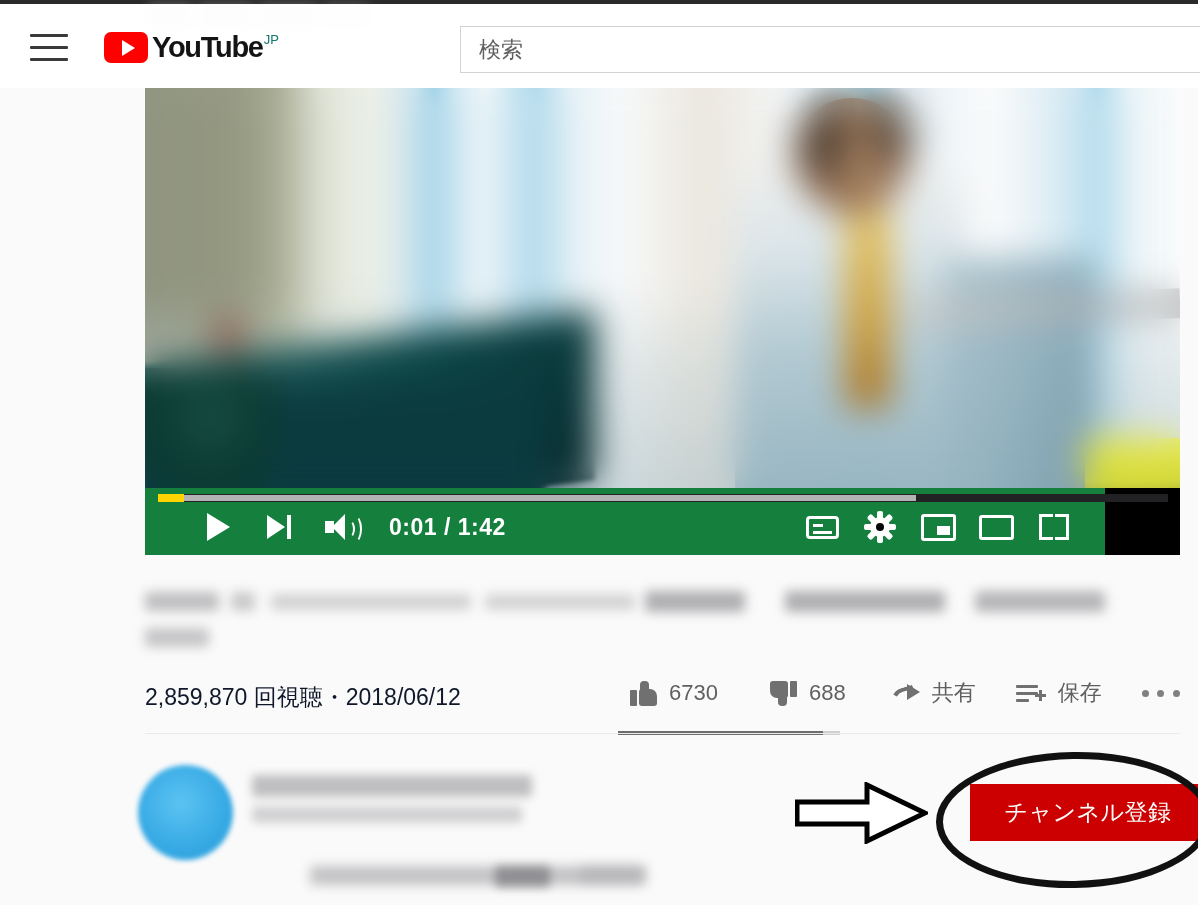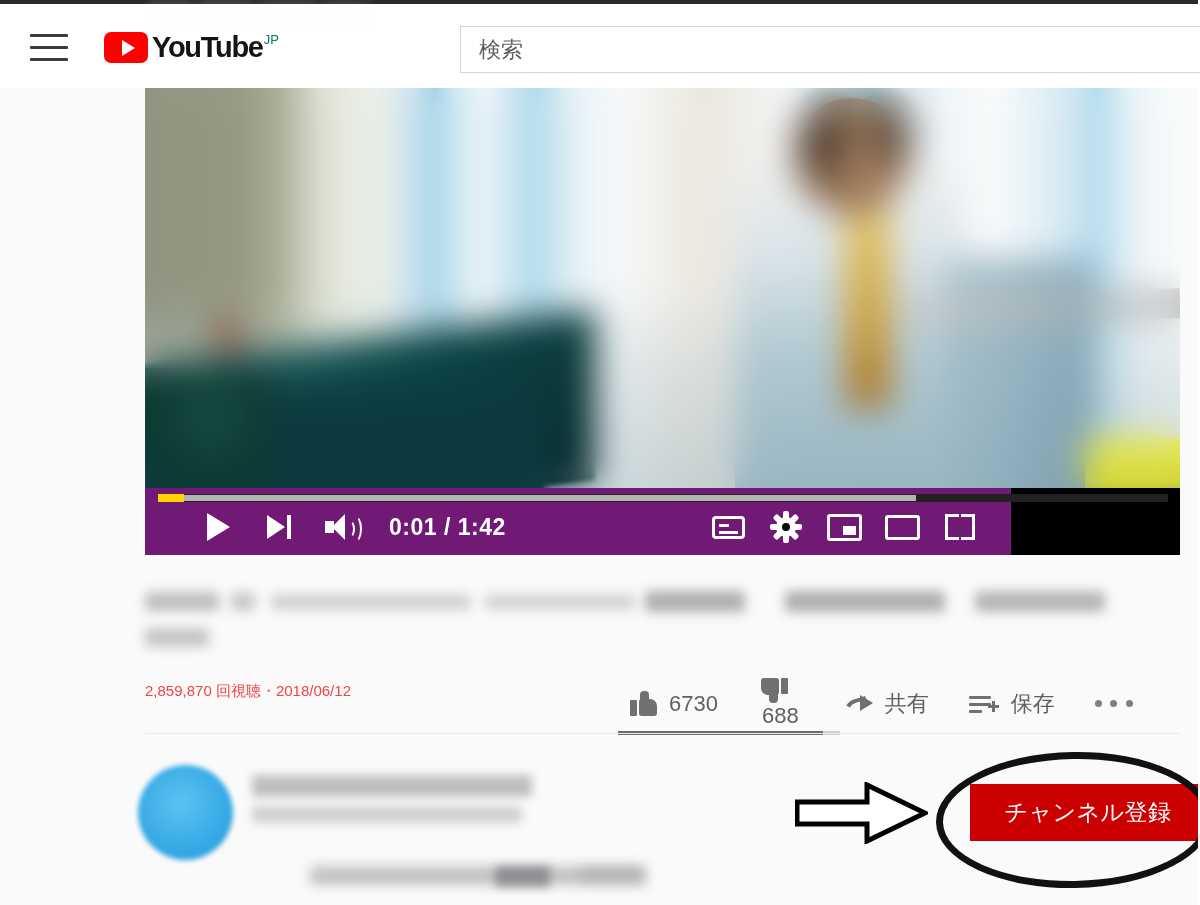--- a/index.html
+++ b/index.html
@@ -234,22 +234,22 @@
   .vf-blur {
     left: 0; top: 0; width: 1035px; height: 400px;
     backdrop-filter: blur(17px);
     -webkit-backdrop-filter: blur(17px);
   }
 
   
   .ctrl-bar {
     position: absolute;
     left: 0; top: 400px;
-    width: 866px; height: 67px;
-    background: #701a75;
+    width: 960px; height: 67px;
+    background: #15803d;
   }
   .progress {
     position: absolute;
     left: 13px; top: 6px;
     width: 1010px; height: 8px;
     background: #222224;
   }
   .progress .buffered {
     position: absolute;
     left: 0; top: 1px;
@@ -431,22 +431,22 @@
   .vt4 { position: absolute; left: 340px; top: 6px; width: 150px; height: 16px; opacity: .40; }
   .vt5 { position: absolute; left: 500px; top: 3px; width: 100px; height: 21px; opacity: .78; }
   .vt6 { position: absolute; left: 640px; top: 3px; width: 160px; height: 21px; opacity: .78; }
   .vt7 { position: absolute; left: 830px; top: 3px; width: 130px; height: 21px; opacity: .70; }
   .vt8 { position: absolute; left: 0;    top: 40px; width: 64px;  height: 19px; opacity: .55; }
 
   
   .views {
     position: absolute;
     left: 145px; top: 682px;
-    font-size: 15px;
-    color: #ef4444;
+    font-size: 23px;
+    color: #0f172a;
     white-space: nowrap;
     font-family: "Liberation Sans", "DejaVu Sans", sans-serif;
   }
 
   .actions {
     position: absolute;
     left: 630px; top: 678px;
     display: flex;
     align-items: center;
   }
@@ -766,30 +766,30 @@
     <span class="blurline vt5"></span>
     <span class="blurline vt6"></span>
     <span class="blurline vt7"></span>
     <span class="blurline vt8"></span>
   </div>
 
   <div class="views">2,859,870 回視聴・2018/06/12</div>
 
   <div class="actions">
 
-    <div class="action" style="margin-right:32px;">
+    <div class="action" style="margin-right:52px;">
       <span class="ico-thumb">
         <span class="pad"></span>
           <span class="hand"></span>
           <span class="thmb"></span>
       </span>
       <span class="lbl">6730</span>
     </div>
 
-    <div class="action" style="margin-right:44px;flex-direction:column;">
+    <div class="action" style="margin-right:44px;">
       <span class="ico-thumb down">
         <span class="pad"></span>
           <span class="hand"></span>
           <span class="thmb"></span>
       </span>
       <span class="lbl">688</span>
     </div>
 
     <div class="action" style="margin-right:40px;">
       <span class="ico-share">

